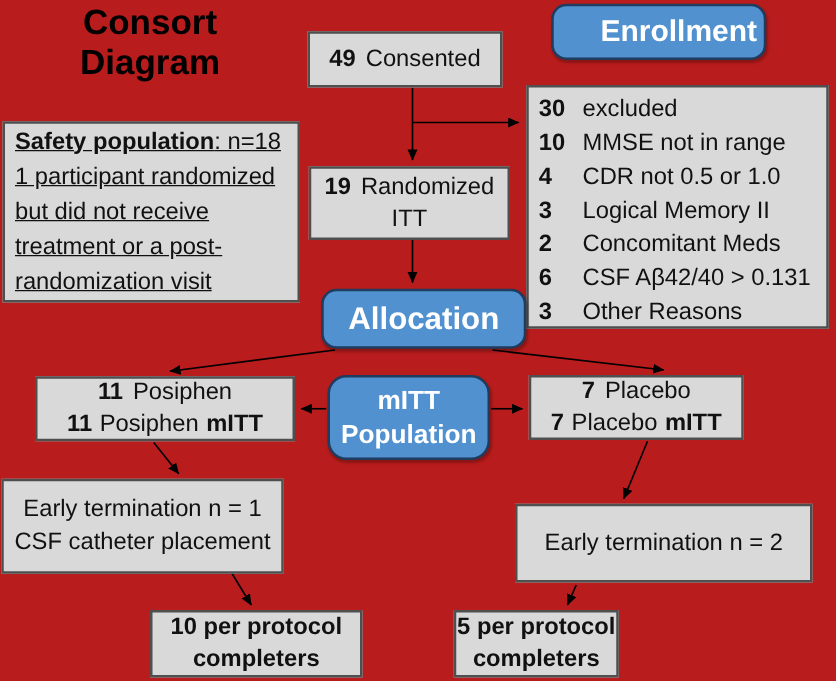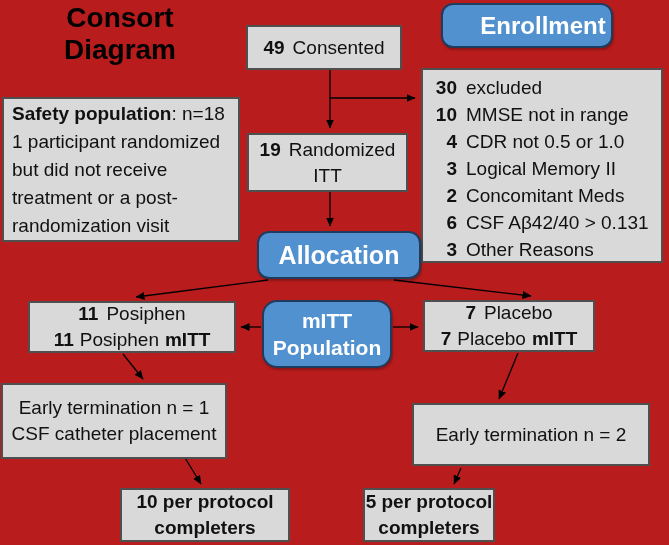--- a/index.html
+++ b/index.html
@@ -27,24 +27,24 @@
     color:#ffffff; font-weight:bold; text-align:center;
     box-shadow:1px 2px 2px rgba(0,0,0,0.25);
   }
   .b{font-weight:bold;}
   .row{display:flex; flex-direction:row; align-items:baseline; justify-content:center;}
   .gap8{column-gap:8px;} .gap6{column-gap:6px;}
   #title{
     position:absolute; left:18px; top:2px; width:204px; text-align:center;
     font-size:28px; font-weight:bold; line-height:32px; color:#000;
   }
-  #safety-box{padding:4px 8px; line-height:28px;}
+  #safety-box{padding:4px 8px; line-height:28px;text-decoration:underline;}
   #excluded-box{padding:4px 6px 4px 8px; line-height:27px; justify-content:flex-start;}
   .xrow{display:flex; flex-direction:row; align-items:baseline;}
-  .xn{font-weight:bold; width:26px; text-align:right; flex:none;}
+  .xn{font-weight:bold; width:26px; text-align:left; flex:none;}
   .xt{margin-left:9px; text-align:left;}
   svg.connectors{position:absolute; left:0; top:0; pointer-events:none;}
 </style>
 </head>
 <body>
 
 <div id="canvas">
 
   <svg class="connectors" width="669" height="545">
     <defs>

